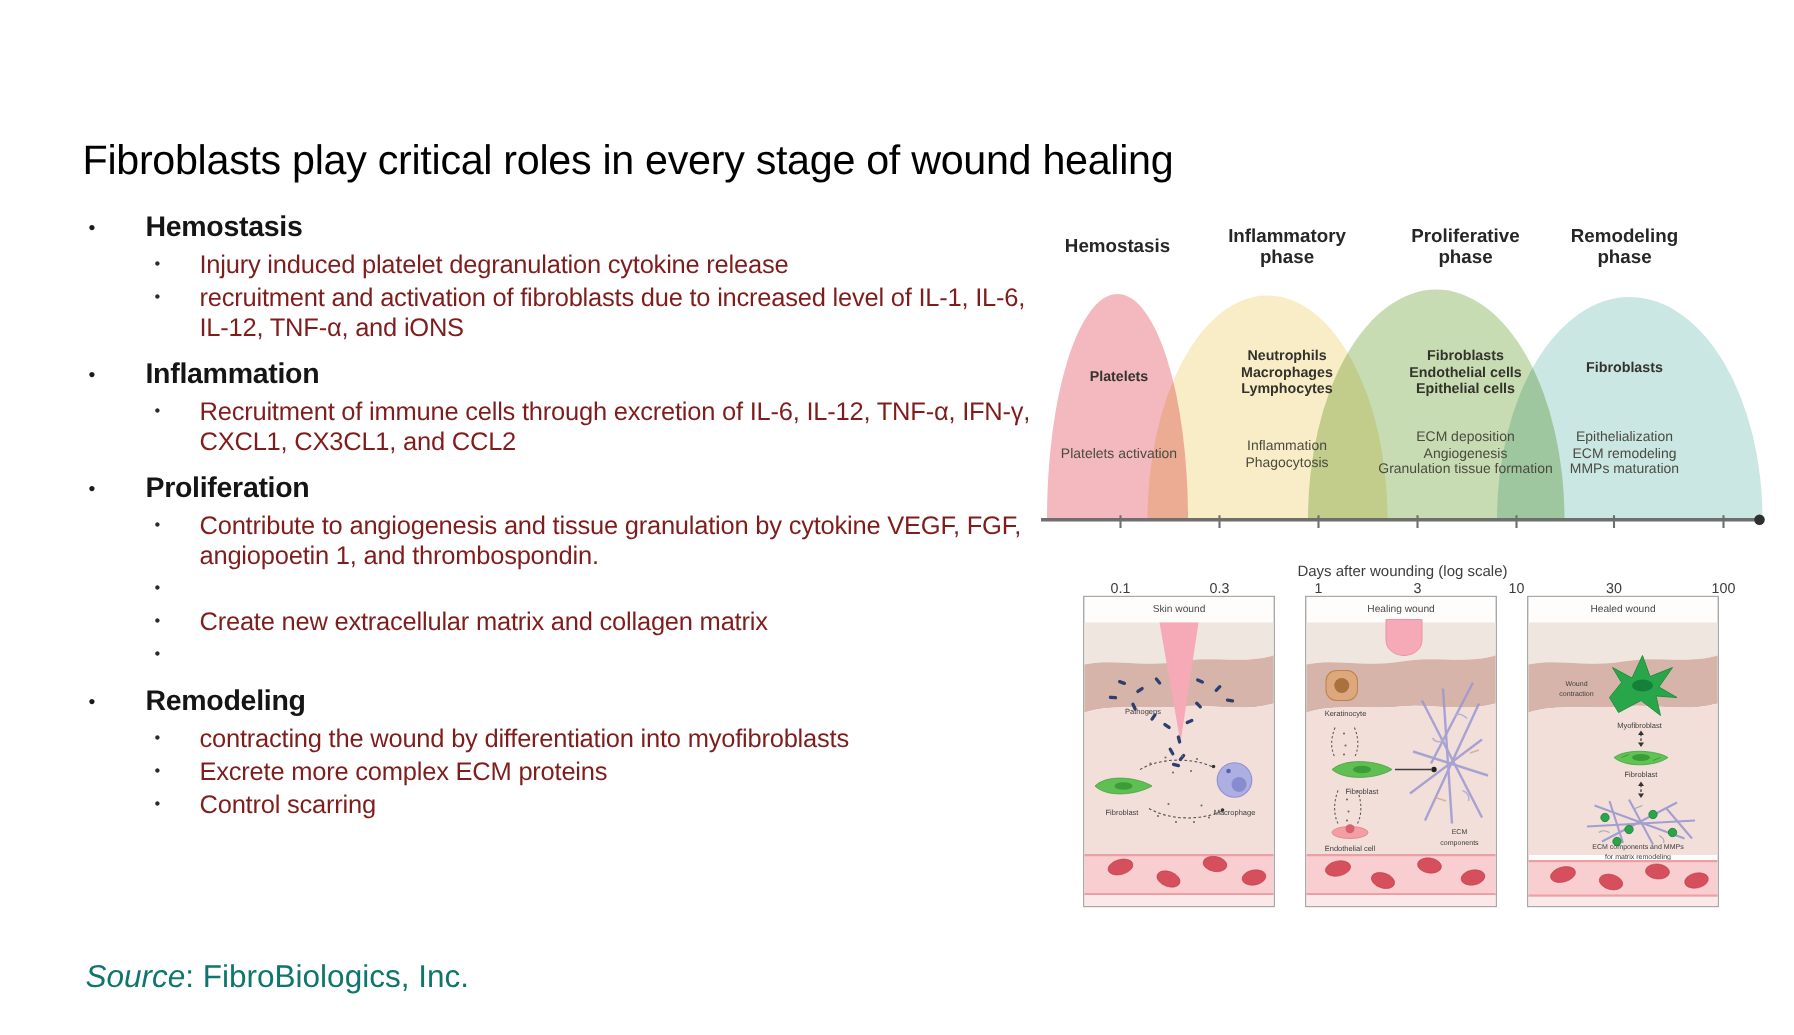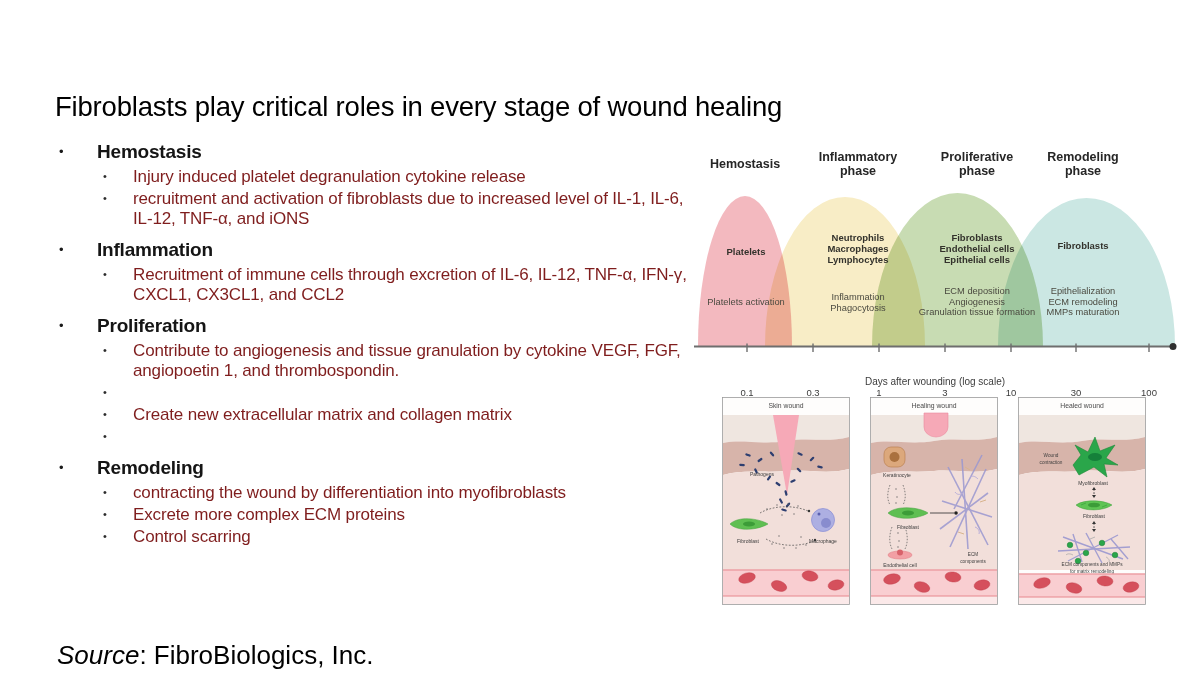--- a/index.html
+++ b/index.html
@@ -38,21 +38,21 @@
   .panel{position:absolute;top:397px;width:128px;height:208px;}
   .p1{left:722px;} .p2{left:870px;} .p3{left:1018px;}
   .ptitle{font-size:6.8px;fill:#4a4a4a;text-anchor:middle;}
   .plab{font-size:5px;fill:#3d3d3d;text-anchor:middle;}
   .plab2{font-size:4.7px;fill:#3d3d3d;text-anchor:middle;}
 
   
   .citation{position:absolute;left:150px;top:615px;width:960px;text-align:center;
             font-size:10px;color:#2a2a2a;}
   .citation .it{font-style:italic;}
-  .source{position:absolute;left:57px;top:640px;font-size:26px;color:#000000;}
+  .source{position:absolute;left:57px;top:640px;font-size:21px;color:#0f766e;}
   .source .it{font-style:italic;}
 </style>
 </head>
 <body>
 
 <div class="slide">
 
   <div class="subtitle">Fibroblasts play critical roles in every stage of wound healing</div>
 
   <div class="bullets">

